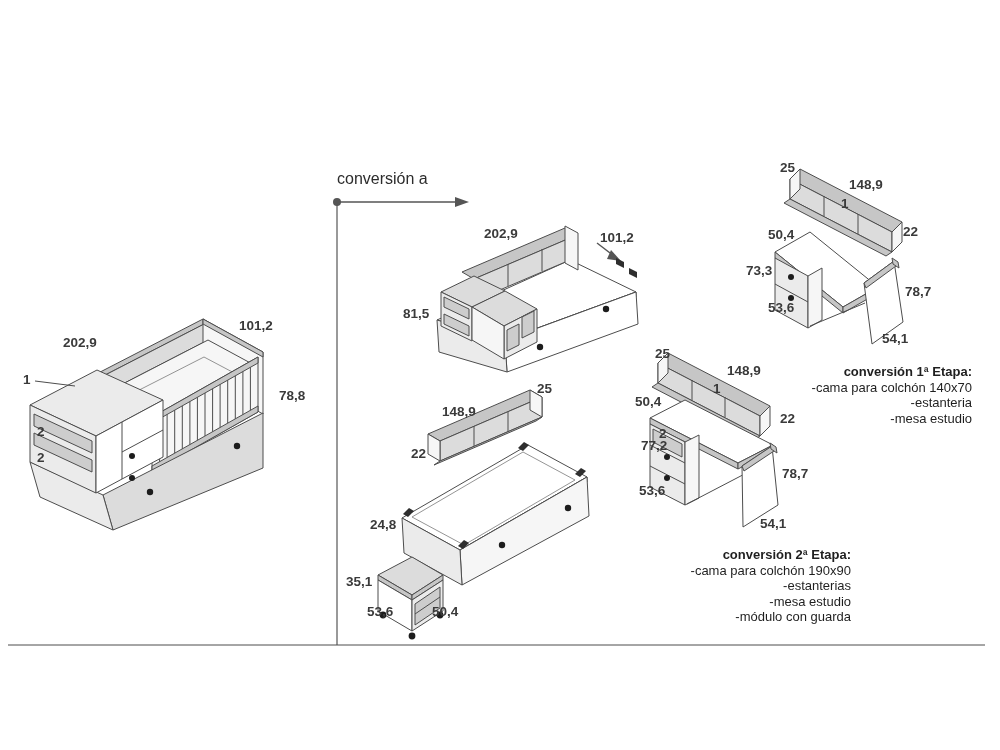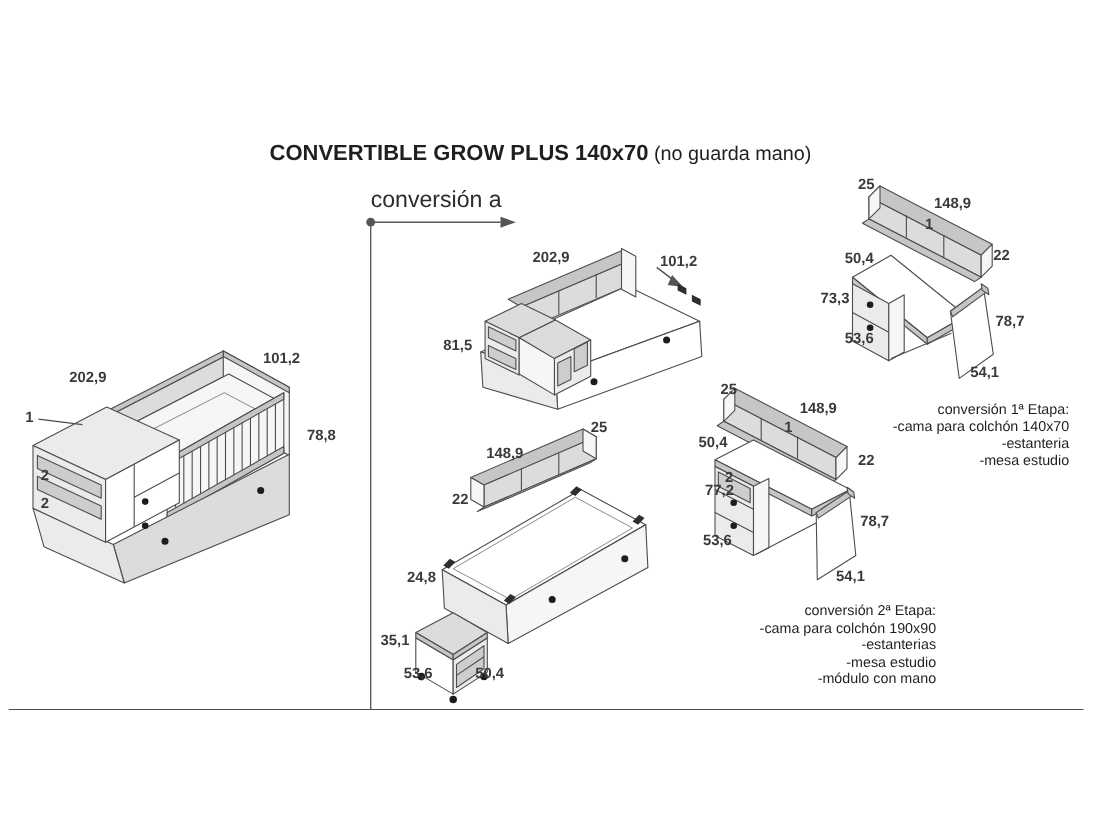--- a/index.html
+++ b/index.html
@@ -13,23 +13,23 @@
   .knob{fill:#1c1c1c;stroke:none;}
   .dark{fill:#2e2e2e;stroke:none;}
   .arrowfill{fill:#555555;stroke:none;}
   .aline{stroke:#555555;stroke-width:1.4;}
   .vline{stroke:#555555;stroke-width:1.2;}
   .hline{stroke:#4d4d4d;stroke-width:1;}
   .dim{position:absolute;font-size:13.5px;white-space:nowrap;color:#3a3a3a;font-weight:bold;}
   .title{position:absolute;left:245px;top:128px;white-space:nowrap;}
   .title .main{font-size:20px;font-weight:bold;color:#1f1f1f;}
   .title .suffix{font-size:18px;font-weight:normal;color:#1f1f1f;}
-  .convlabel{position:absolute;left:337px;top:170px;font-size:21px;color:#2c2c2c;}
+  .convlabel{position:absolute;left:337px;top:170px;font-size:16px;color:#2c2c2c;}
   .caption{position:absolute;text-align:right;font-size:13px;line-height:15.5px;color:#1f1f1f;}
-  .caption .head{font-weight:normal;}
+  .caption .head{font-weight:bold;}
   #caption-stage1{right:28px;top:364px;}
   #caption-stage2{right:149px;top:547px;}
 </style>
 </head>
 <body>
 
 <div class="stage">
 
 <svg width="1000" height="750" viewBox="0 0 1000 750">
 
@@ -208,23 +208,20 @@
     </g>
     <line x1="687" y1="504" x2="758" y2="467"></line>
     <g>
       <polygon class="fw" points="742,466 772,446 778,505 743,527"></polygon>
       <polygon class="f3" points="742,466 772,446 774,451 744,471"></polygon>
       <polygon class="f3" points="770,443 776,447 777,453 771,449"></polygon>
     </g>
   </g>
 </svg>
 
-<div class="title">
-  <span class="main">CONVERTIBLE GROW PLUS 140x70</span><span class="suffix"> (no guarda mano)</span>
-</div>
 
 <span class="convlabel">conversión a</span>
 
 <span class="dim" style="left:63px;top:335px">202,9</span>
 <span class="dim" style="left:239px;top:318px">101,2</span>
 <span class="dim" style="left:279px;top:388px">78,8</span>
 <span class="dim" style="left:23px;top:372px">1</span>
 <span class="dim" style="left:37px;top:424px">2</span>
 <span class="dim" style="left:37px;top:450px">2</span>
 
@@ -270,16 +267,16 @@
   <div>-cama para colchón 140x70</div>
   <div>-estanteria</div>
   <div>-mesa estudio</div>
 </div>
 
 <div class="caption" id="caption-stage2">
   <div class="head">conversión 2ª Etapa:</div>
   <div>-cama para colchón 190x90</div>
   <div>-estanterias</div>
   <div>-mesa estudio</div>
-  <div>-módulo con mano</div>
+  <div>-módulo con guarda</div>
 </div>
 
 </div>
 
 </body></html>

